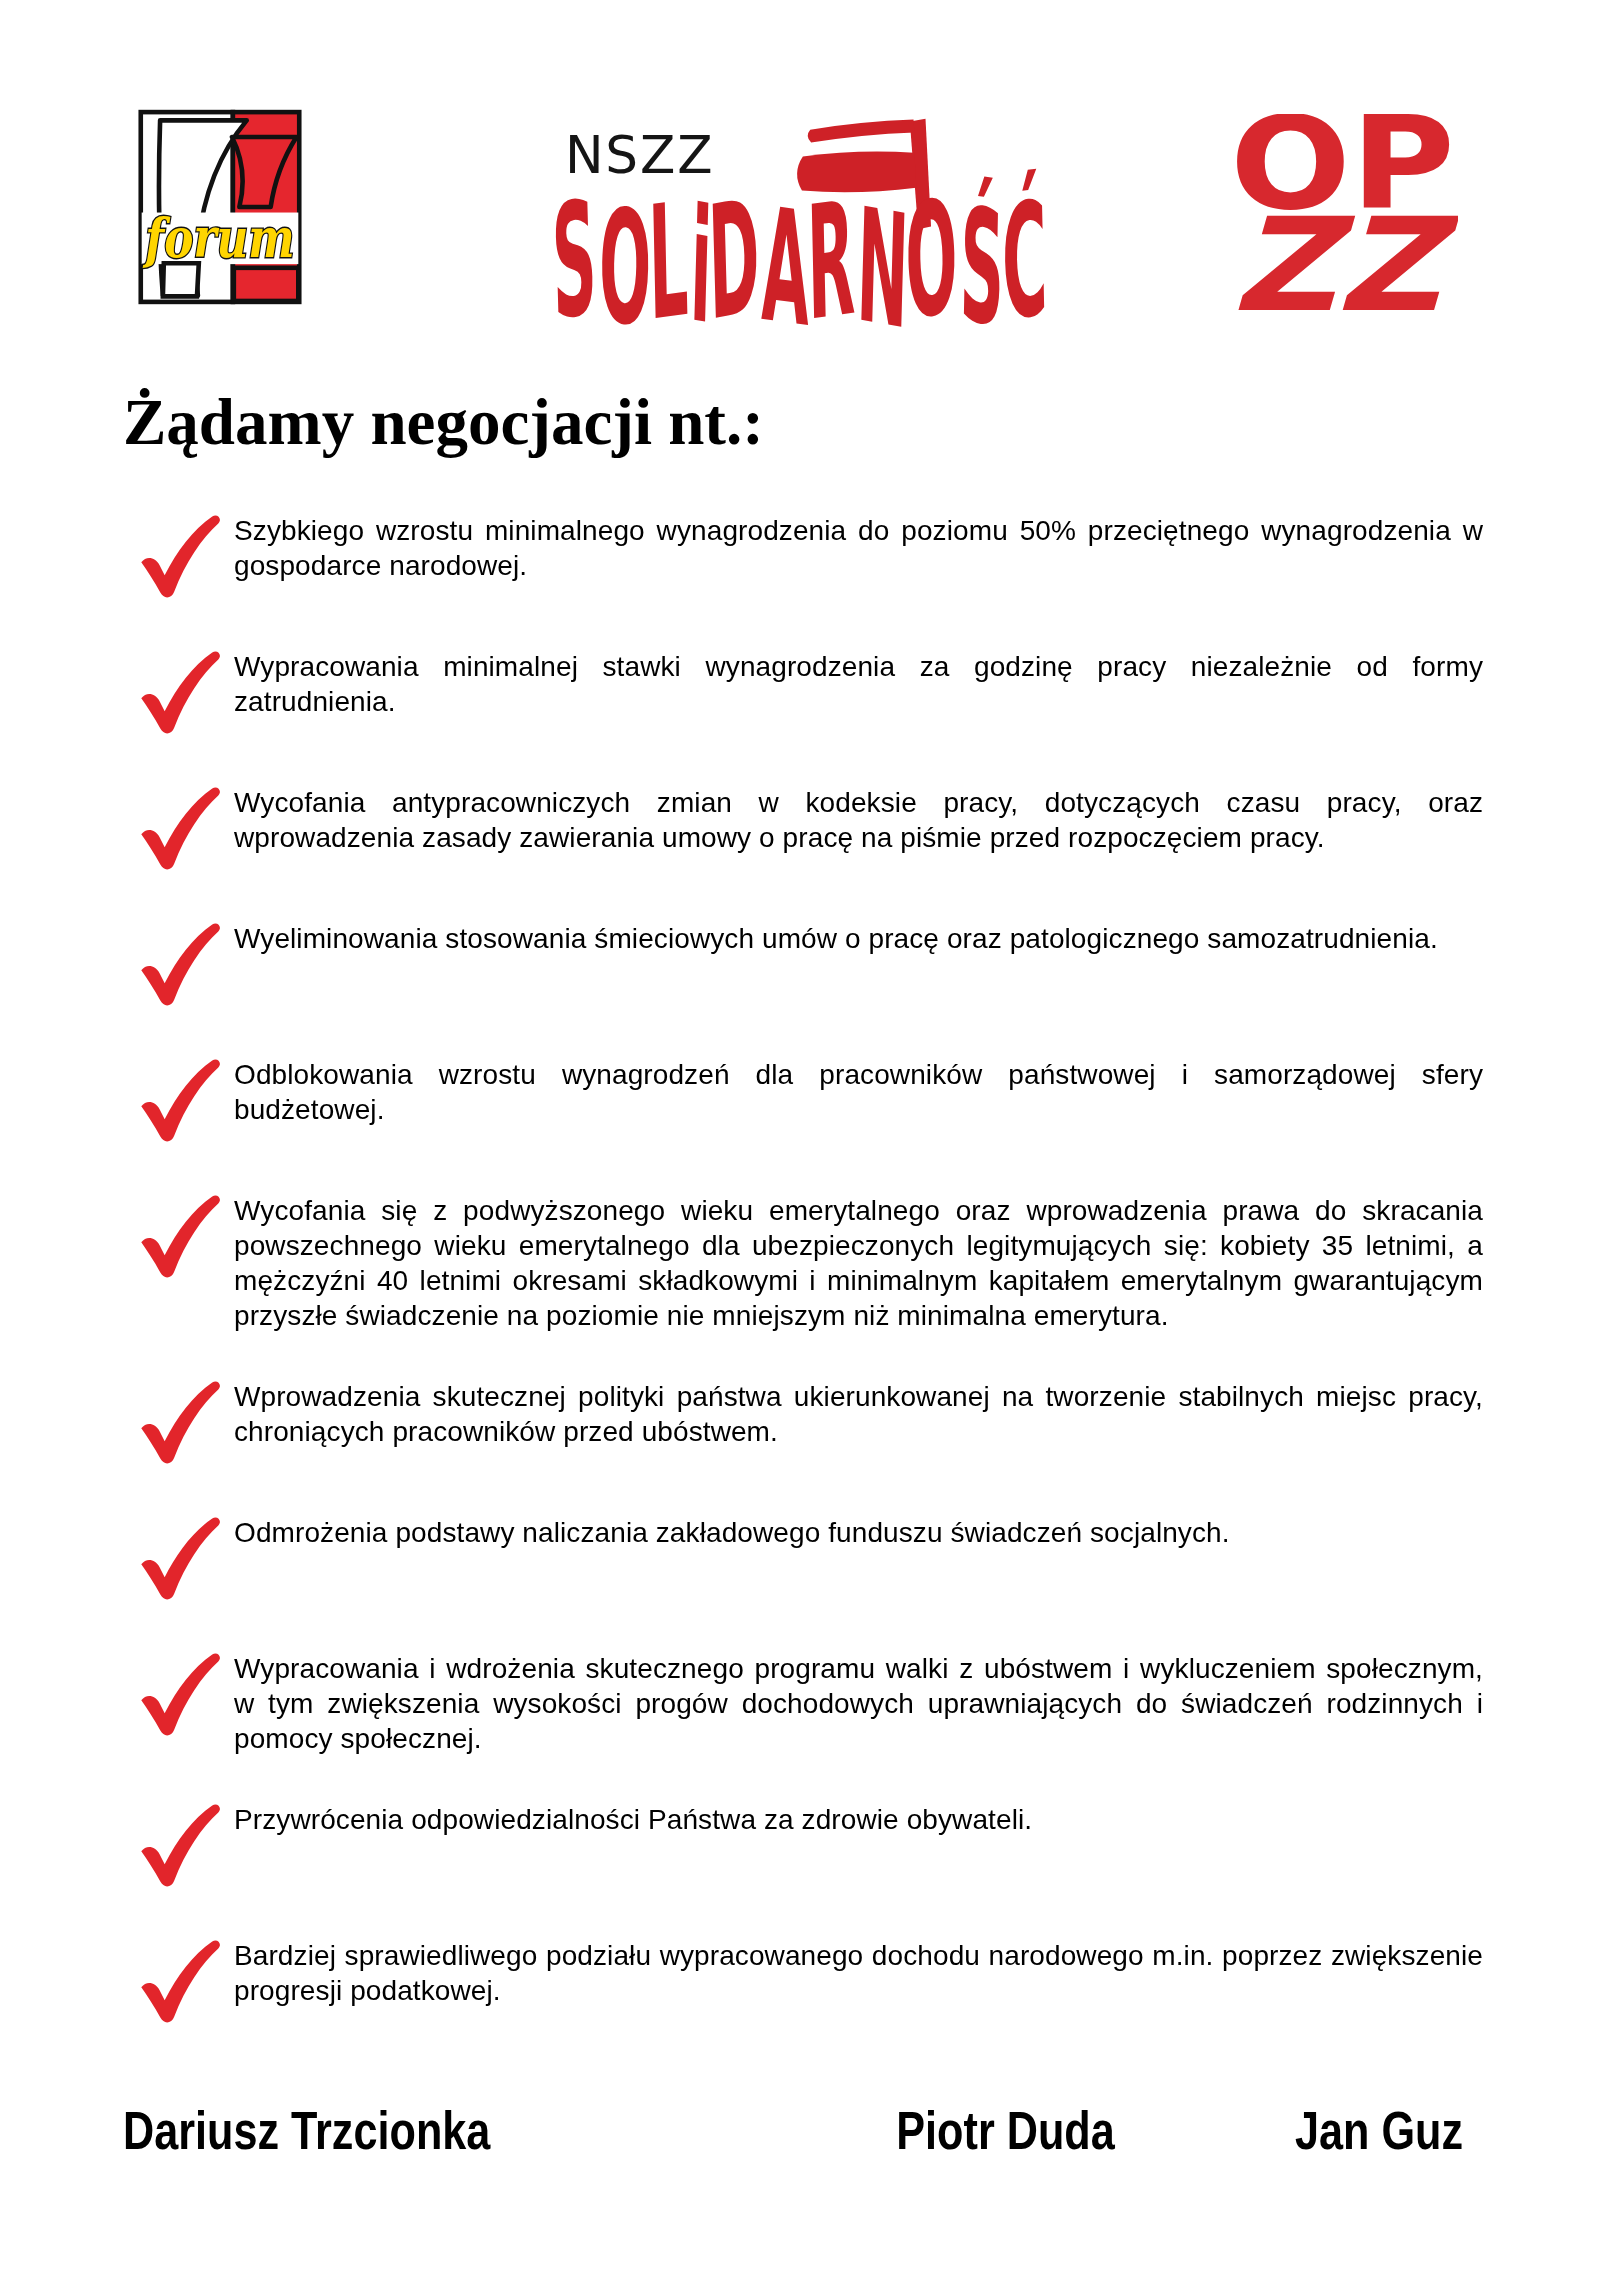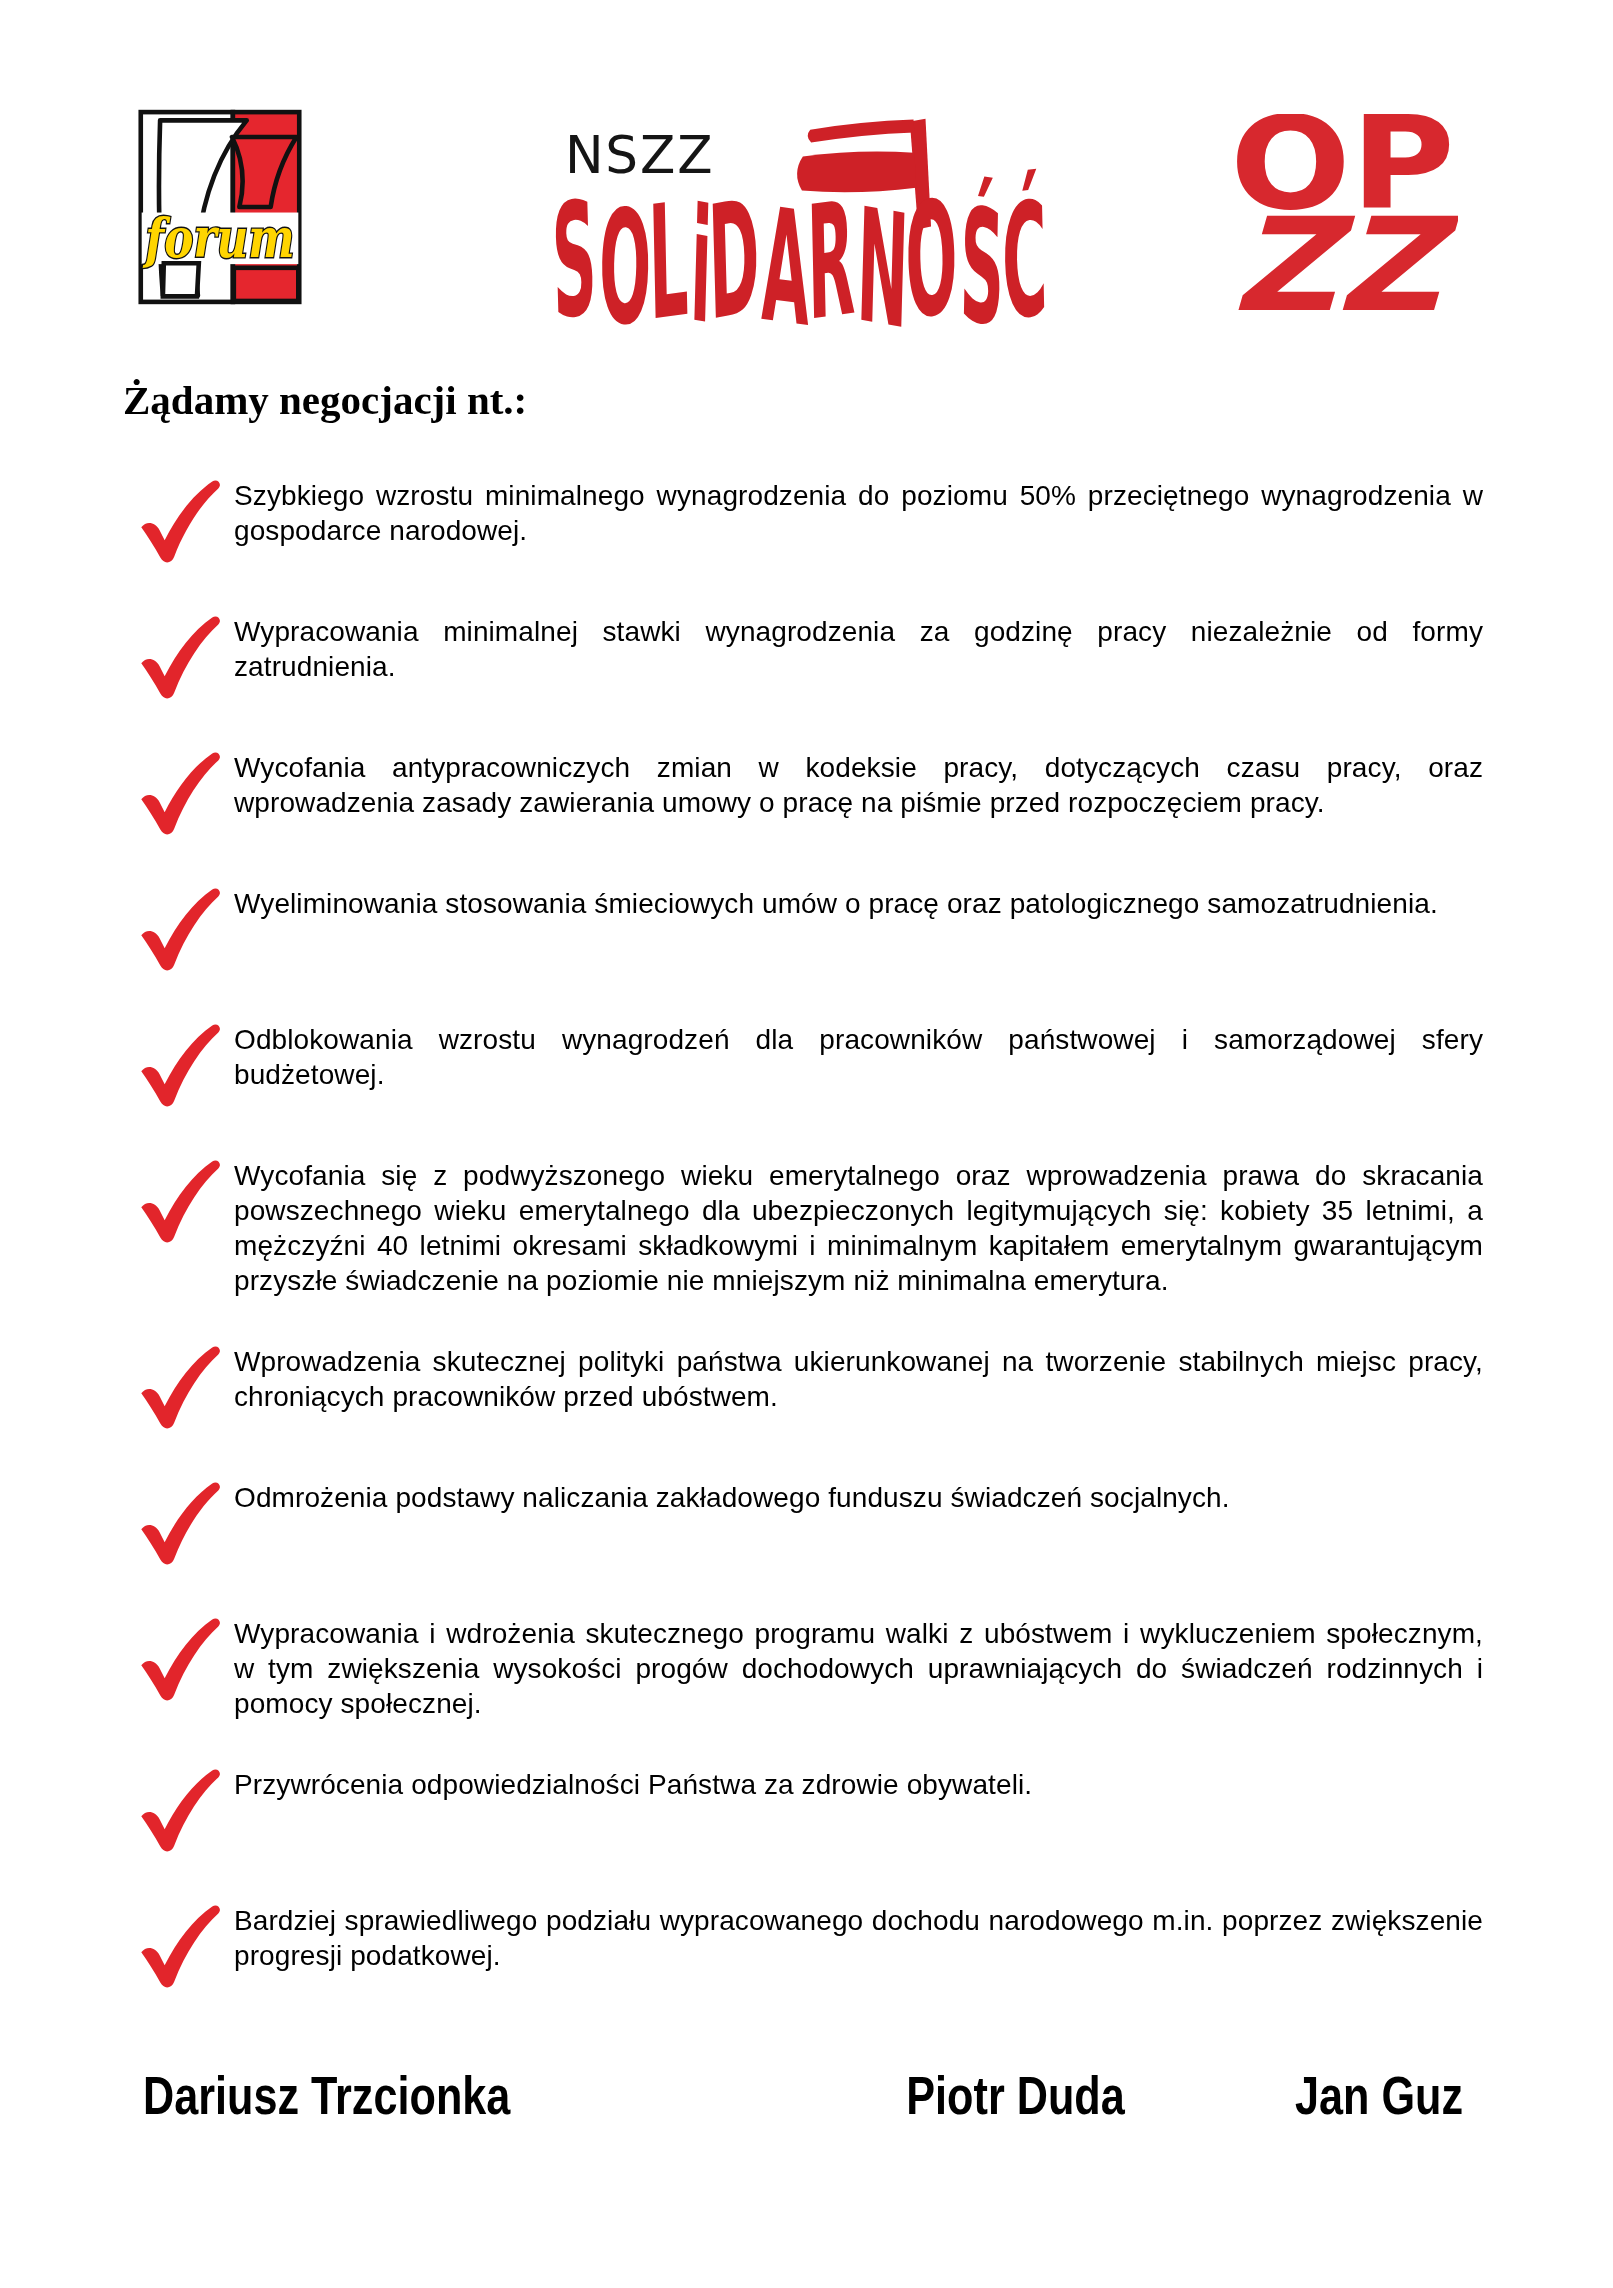--- a/index.html
+++ b/index.html
@@ -14,45 +14,44 @@
   }
   
   .header{position:absolute;top:103px;left:0;right:0;height:222px;}
   .logo{position:absolute;top:0;}
   .logo-forum{left:138px;top:5.5px;}
   .logo-sol{left:552px;top:11px;}
   .logo-opzz{left:1227px;top:11px;}
   
   .content{position:absolute;top:378px;left:123px;width:1372px;}
   .doc-title{
-    margin:0 0 54px 0;
+    margin:8px 0 54px 0;
     font-family:"Liberation Serif", serif;
     font-weight:bold;
-    font-size:41px;
+    font-size:65px;
     line-height:1.12;
     letter-spacing:0px;
   }
   ul.demands{list-style:none;margin:12px;padding:0;}
   ul.demands li{display:flex;align-items:flex-start;margin:0 0 46px 0;}
   .check-cell{flex:0 0 99px;padding-top:0px;}
   .check-cell svg{display:block;width:87px;height:90px;}
   .demand-text{
     flex:1;
     margin:0;
     font-size:28px;
     line-height:35px;
     text-align:justify;
     letter-spacing:0.1px;
   }
   
   .signatories{
     display:flex;justify-content:space-between;align-items:flex-start;
     margin-top:72px;
     padding-right:32px;
-    margin-left:20px;
   }
   .signatory{
     display:inline-block;
     font-weight:bold;
     font-size:54px;
     line-height:1.12;
     white-space:nowrap;
     transform:scaleX(0.80);
   }
   .signatory.s-left{transform-origin:left center;}

